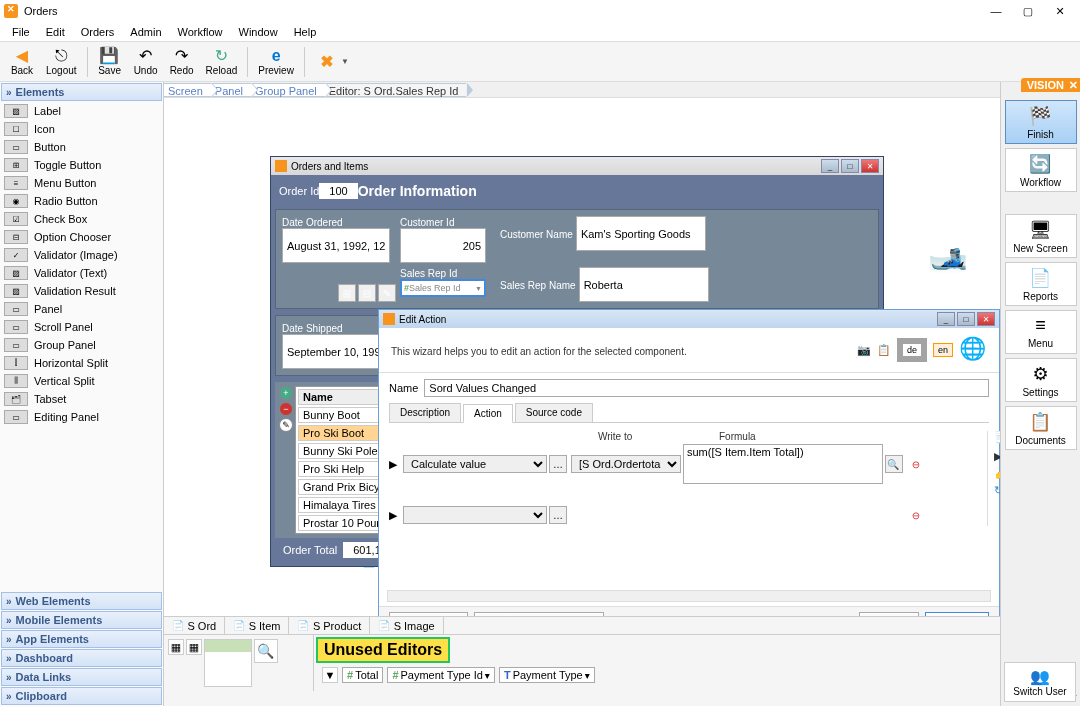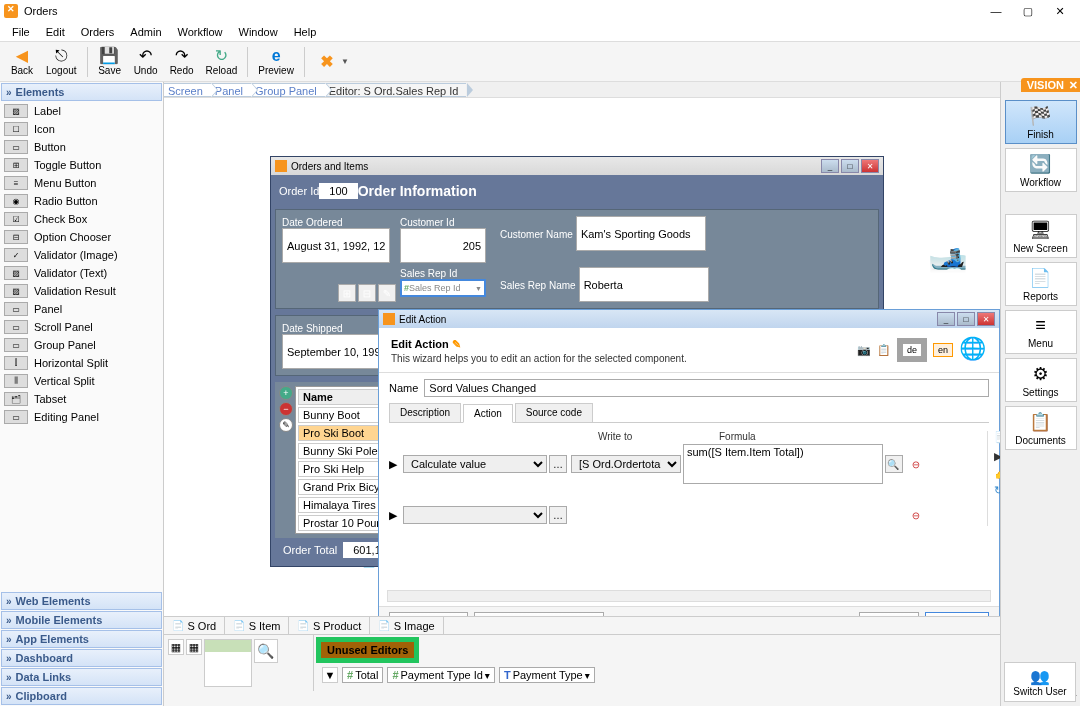--- a/index.html
+++ b/index.html
@@ -113,21 +113,21 @@
 .dlg-foot { height: 30px; border-top: 1px solid #ddd; display: flex; align-items: center; padding: 0 10px; gap: 6px; background: #f5f5f5; }
 .dlg-btn { padding: 3px 14px; border: 1px solid #aaa; background: linear-gradient(#fff,#e8e8e8); cursor: pointer; }
 .dlg-btn.disabled { color: #999; }
 
 
 .bottom-area { position: absolute; left: 164px; bottom: 0; right: 80px; height: 90px; border-top: 1px solid #ccc; background: #f5f5f5; }
 .bot-tabs { height: 18px; display: flex; border-bottom: 1px solid #ccc; }
 .bot-tab { padding: 2px 8px; border-right: 1px solid #ccc; display: flex; align-items: center; gap: 3px; cursor: pointer; font-size: 10px; }
 .bot-row { display: flex; align-items: center; padding: 4px 6px; gap: 4px; }
 .bot-icon { width: 16px; height: 16px; border: 1px solid #ccc; display: flex; align-items: center; justify-content: center; background: #fff; }
-.bot-label { background: #a16207; border: 5px solid #22c55e; padding: 2px 6px; font-size: 11px; font-weight: bold; }
+.bot-label { background: #fde047; border: 2px solid #22c55e; padding: 2px 6px; font-size: 16px; font-weight: bold; }
 .bot-field { border: 1px solid #aaa; padding: 1px 4px; height: 16px; font-size: 10px; display: flex; align-items: center; gap: 2px; background: #fff; }
 
 
 .switch-user { position: absolute; right: 4px; bottom: 4px; width: 72px; height: 40px; background: #fff; border: 1px solid #ccc; display: flex; flex-direction: column; align-items: center; justify-content: center; cursor: pointer; }
 .ghost-ppl { position: absolute; left: 180px; top: 310px; width: 100px; height: 160px; opacity: 0.5; }
 </style>
 </head>
 <body>
 
 <div class="titlebar">
@@ -416,21 +416,20 @@
     <span class="app-icon"></span>
     <span class="dlg-title-text">Edit Action</span>
     <div class="sw-wbtns">
       <span class="sw-wbtn">_</span>
       <span class="sw-wbtn">□</span>
       <span class="sw-wbtn close">✕</span>
     </div>
   </div>
   <div class="dlg-head">
     <div class="dlg-head-txt">
-      <h3><span>Edit Action</span> <span class="pencil">✎</span></h3>
       <p>This wizard helps you to edit an action for the selected component.</p>
     </div>
     <div class="dlg-head-icons">
       <span>📷</span>
       <span>📋</span>
       <span class="lang-btn">de</span>
       <span class="lang-btn active">en</span>
       <span class="globe">🌐</span>
     </div>
   </div>

